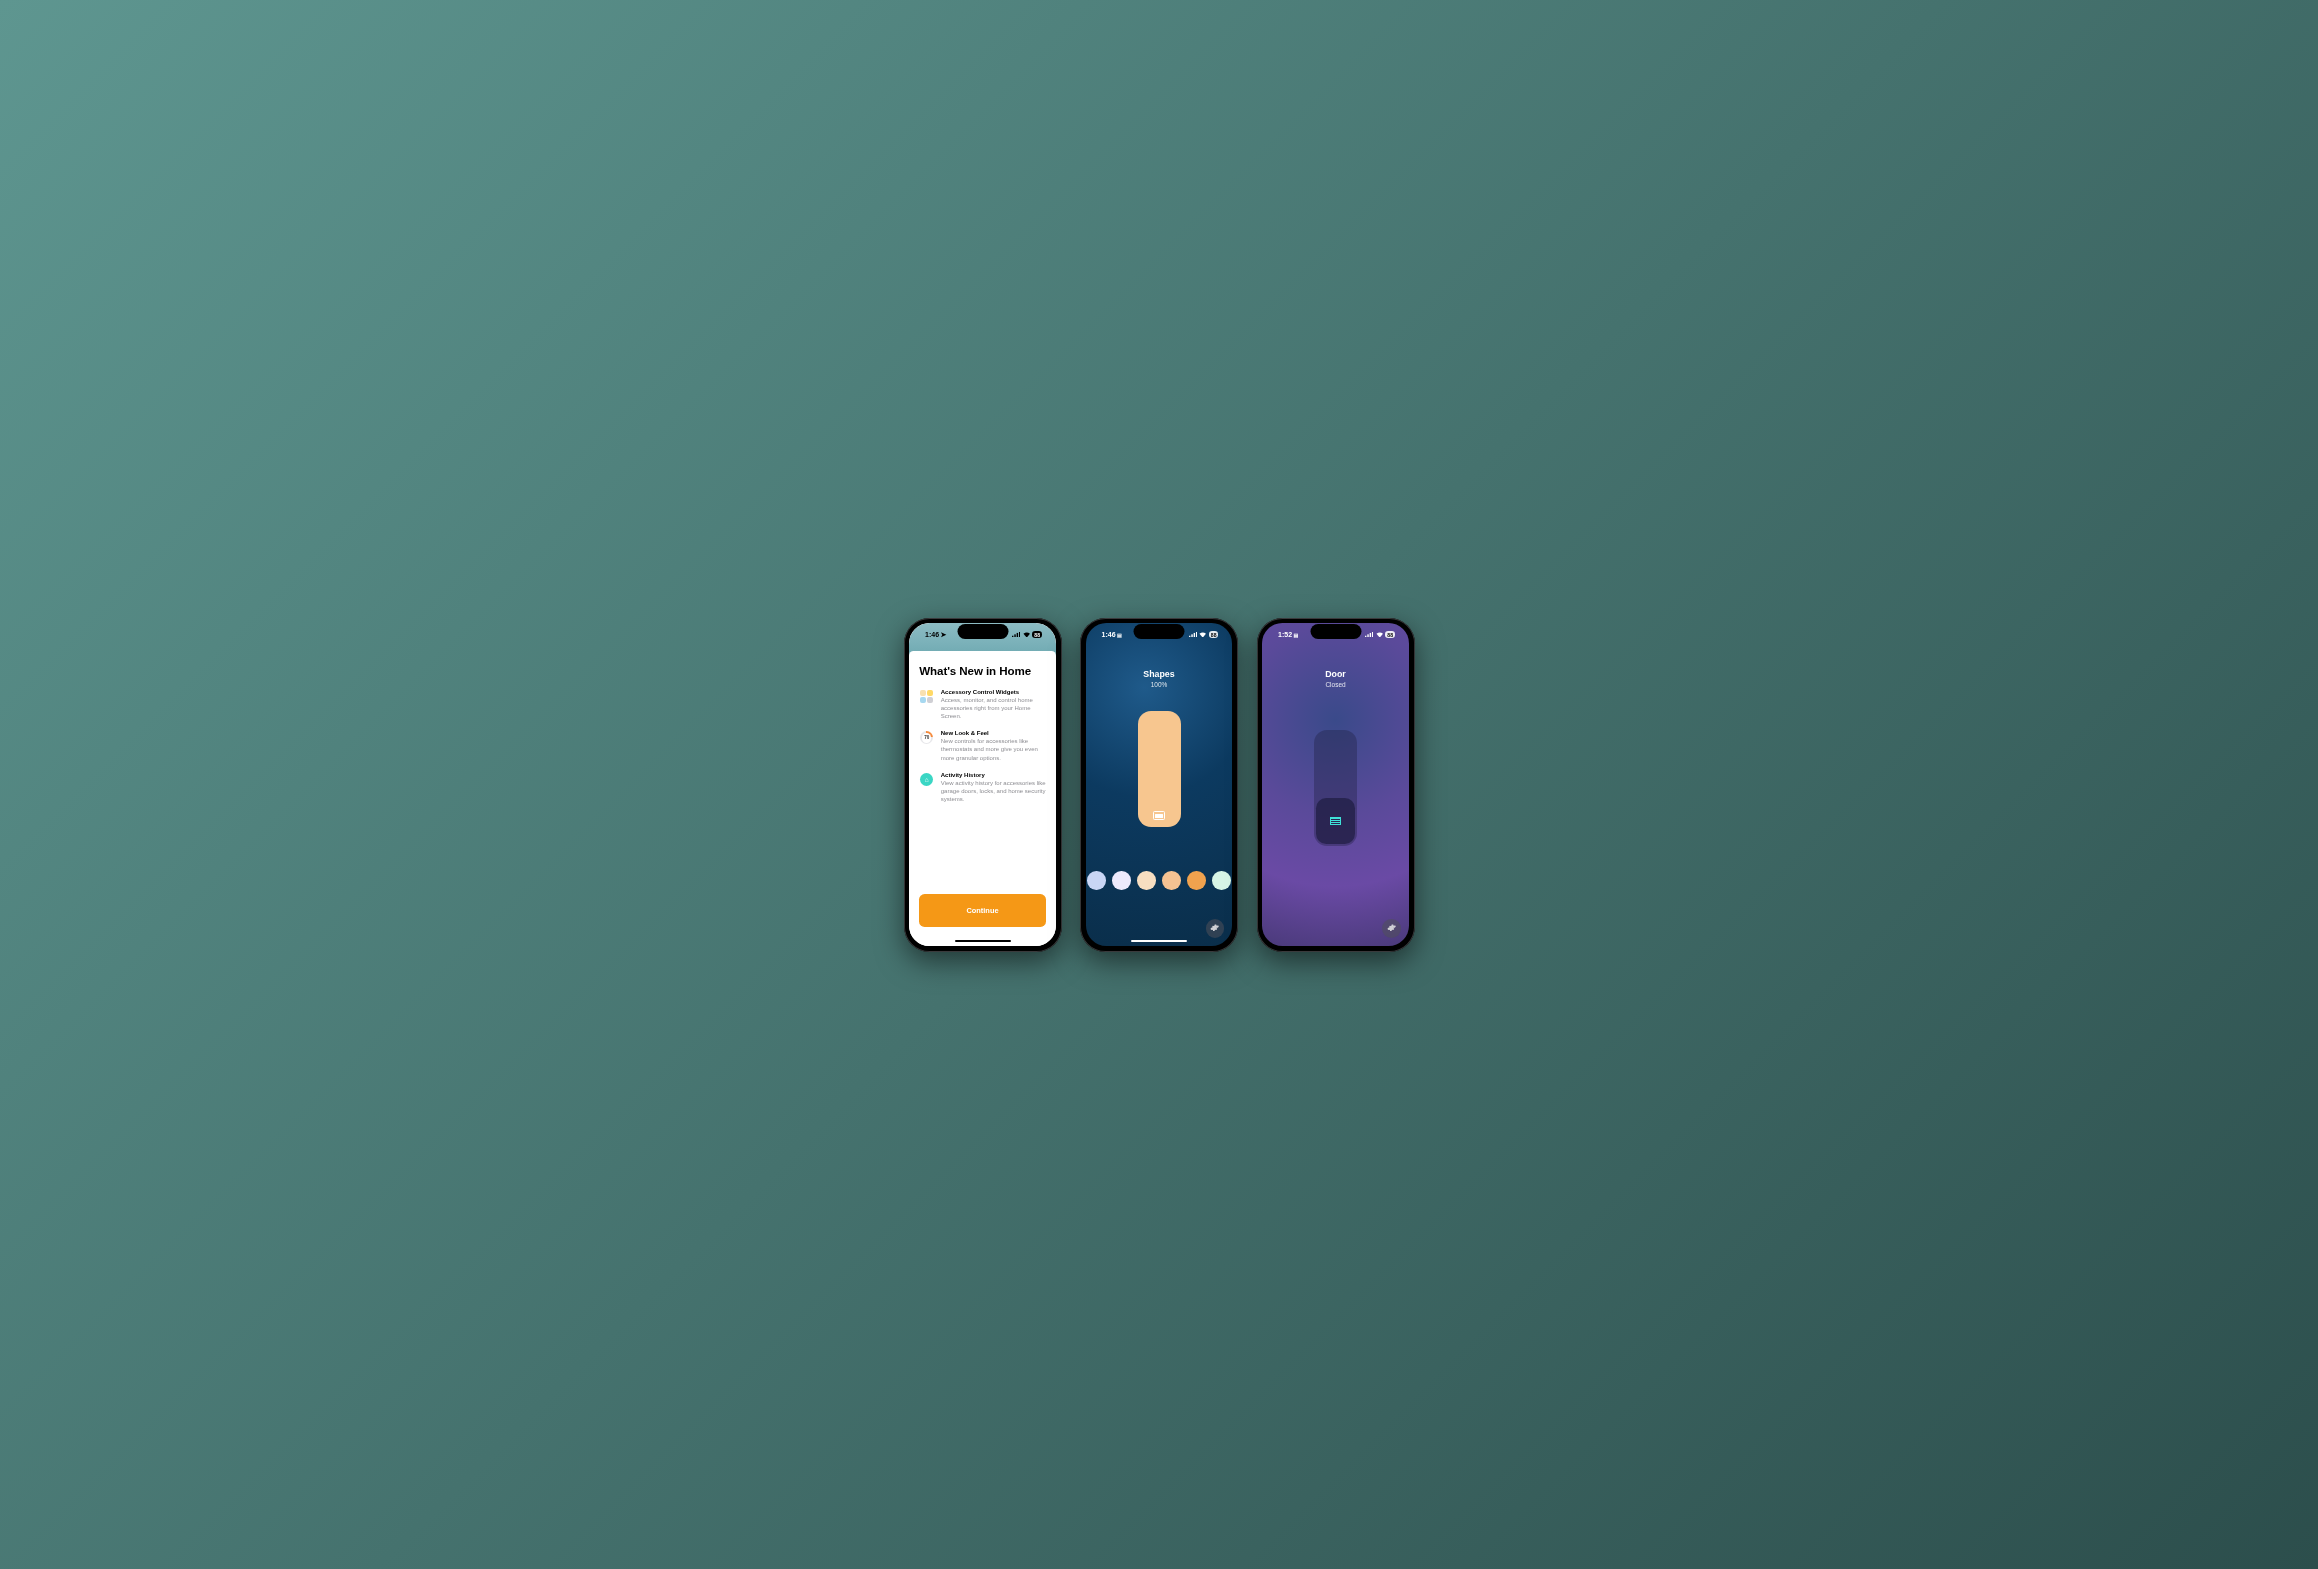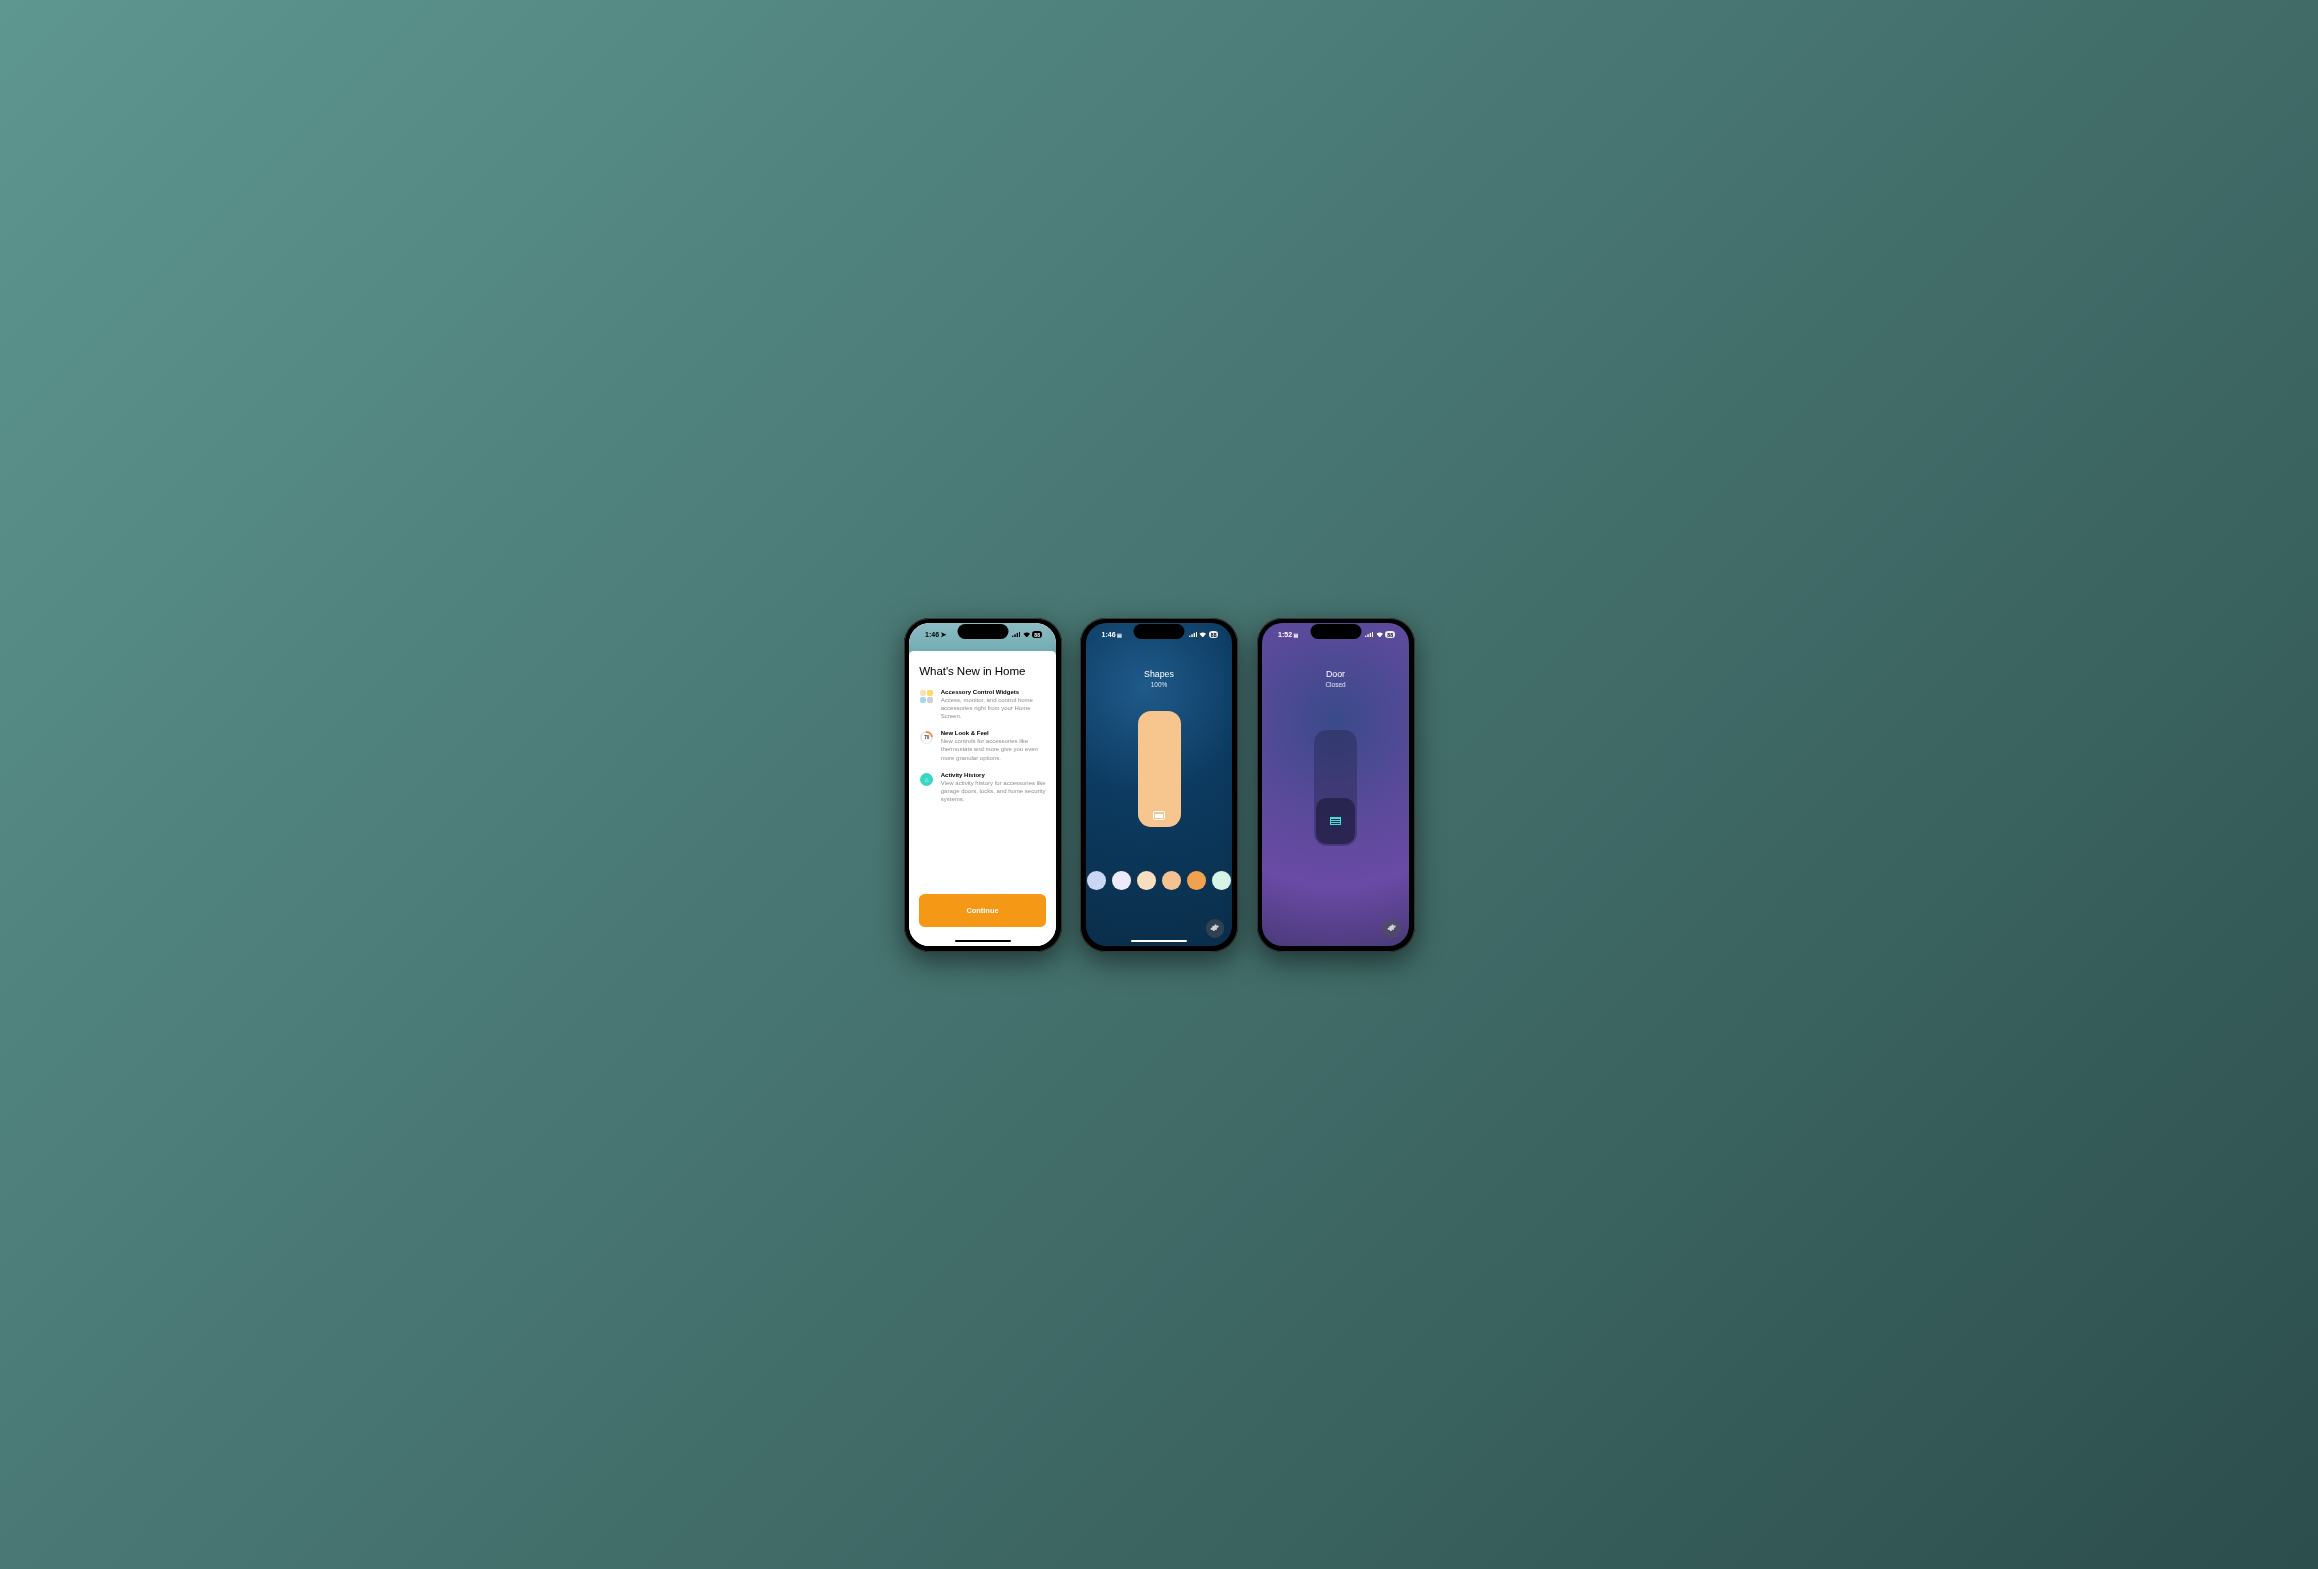--- a/index.html
+++ b/index.html
@@ -88,21 +88,21 @@
     position: absolute; top: 0; left: 0; right: 0; height: 36px;
     background: linear-gradient(180deg, #8dbcc4 0%, #6ca8b0 100%);
     border-radius: 20.4px 20.4px 0 0;
   }
   .sheet {
     position: absolute; top: 28px; left: 0; right: 0; bottom: 0;
     background: #fff; border-radius: 4.6px 4.6px 0 0;
     padding: 13px 10.2px 8.3px;
     display: flex; flex-direction: column;
   }
-  .sheet h1 { font-size: 11.6px; font-weight: 400; margin-bottom: 12px; letter-spacing: -0.1px; }
+  .sheet h1 { font-size: 11.6px; font-weight: 700; margin-bottom: 12px; letter-spacing: -0.1px; }
   .feature { display: flex; gap: 6.5px; margin-bottom: 10.2px; }
   .feature-icon {
     width: 15px; height: 15px; flex-shrink: 0;
     display: flex; align-items: center; justify-content: center;
     font-size: 7.4px;
   }
   .icon-widgets {
     display: grid; grid-template-columns: 1fr 1fr; grid-template-rows: 1fr 1fr; gap: 0.9px;
     width: 13px; height: 13px;
   }
@@ -140,21 +140,21 @@
   }
 
   
   .shapes-bg {
     height: 100%;
     background: radial-gradient(circle at 40% 20%, #1f5a8a 0%, #0c3a60 40%, #0a2e4a 100%);
     position: relative;
     display: flex; flex-direction: column; align-items: center;
     padding-top: 46px;
   }
-  .acc-title { color: #fff; font-size: 8.8px; font-weight: 400; }
+  .acc-title { color: #fff; font-size: 8.8px; font-weight: 700; }
   .acc-sub { color: rgba(255,255,255,0.85); font-size: 6.5px; margin-top: 1.9px; }
   .brightness-slider {
     margin-top: 23px;
     width: 43px; height: 116px;
     background: #f7c68f;
     border-radius: 13px;
     position: relative;
     display: flex; align-items: flex-end; justify-content: center;
     padding-bottom: 6.5px;
   }

